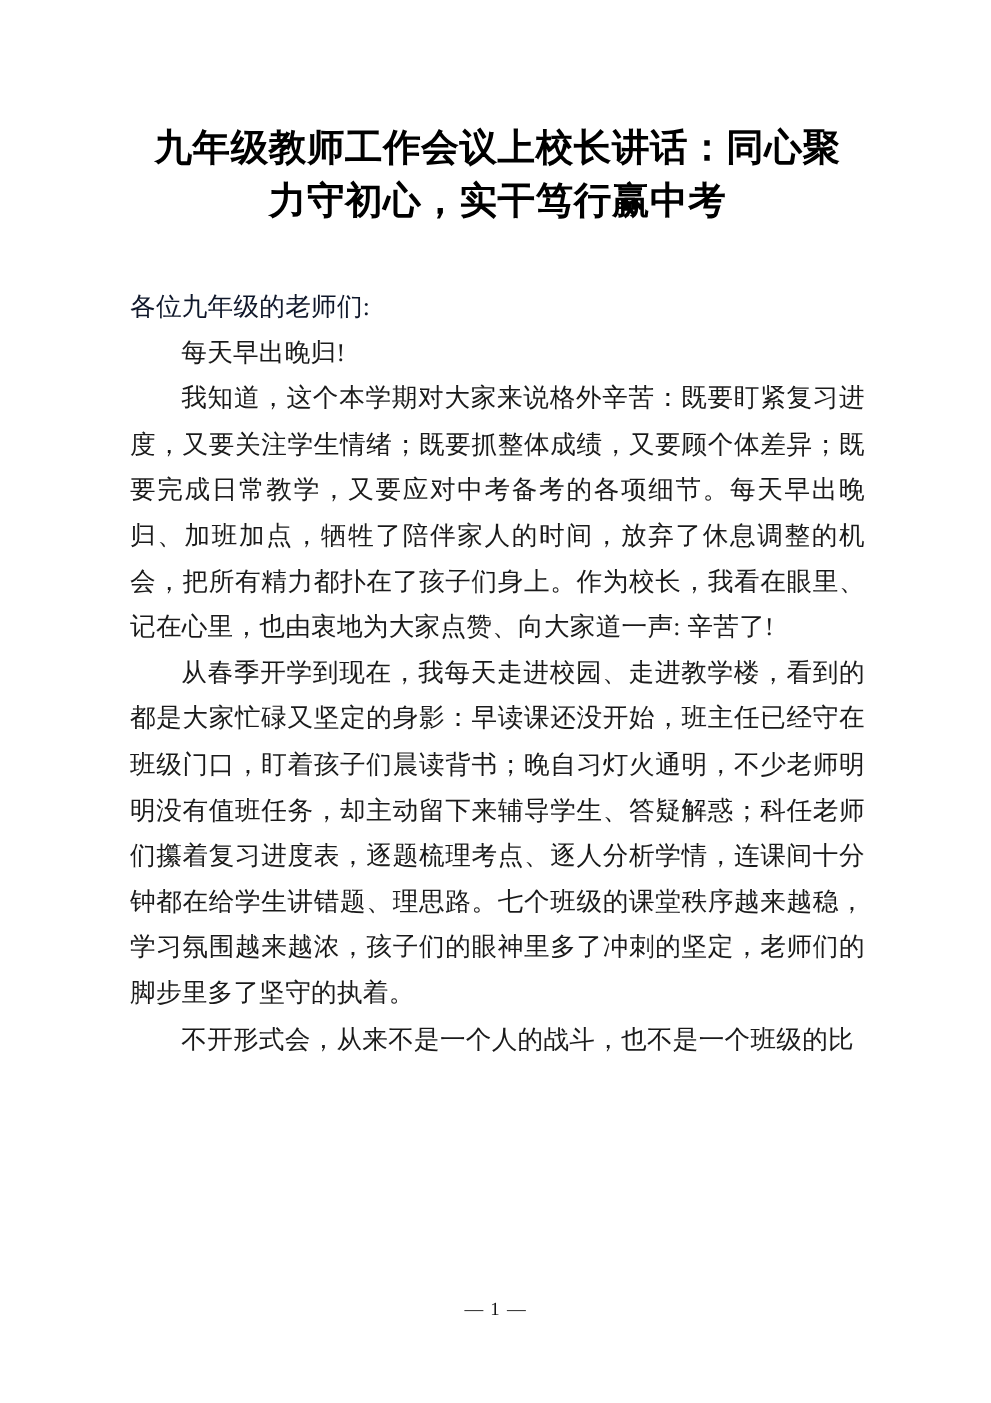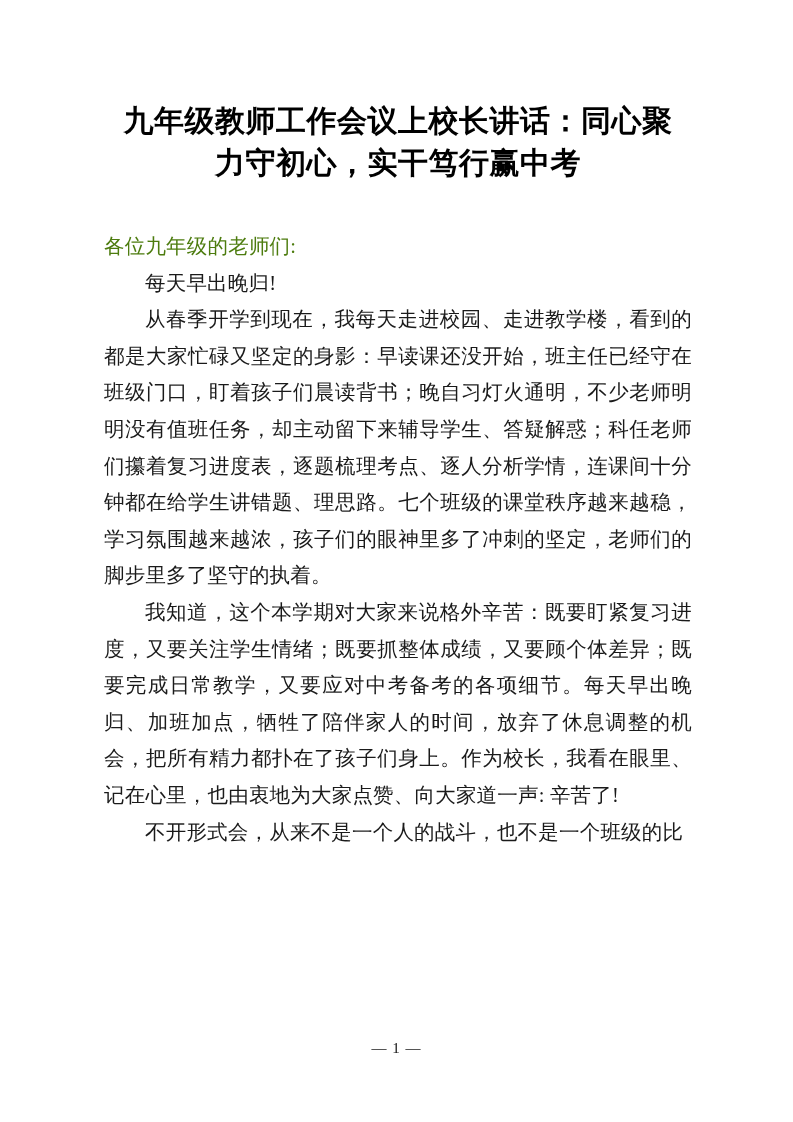--- a/index.html
+++ b/index.html
@@ -19,40 +19,40 @@
   }
 
   .doc-body {
     position: absolute;
     left: 104px;
     top: 100px;
     width: 588px;
   }
 
   .doc-title {
-    font-family: Liberation Sans, sans-serif;
+    font-family: Liberation Mono, monospace;
     font-weight: bold;
     font-size: 30px;
     line-height: 42px;
     color: #000000;
     text-align: center;
     letter-spacing: 0.5px;
     margin: 0 0 0 0;
     padding: 0 6px;
   }
 
   .title-spacer {
     height: 44px;
   }
 
   .salutation {
     font-family: "Liberation Serif", "DejaVu Serif", serif;
     font-size: 20.5px;
     line-height: 36.6px;
-    color: #4d7c0f;
+    color: #0f172a;
     text-align: justify;
     text-justify: inter-ideograph;
     margin: 0;
     text-indent: 0;
     letter-spacing: 0.2px;
   }
 
   .para {
     font-family: "Liberation Serif", "DejaVu Serif", serif;
     font-size: 20.5px;
@@ -89,23 +89,23 @@
       <span>力守初心，实干笃行赢中考</span>
     </h1>
 
     <div class="title-spacer"></div>
 
     <p class="salutation">各位九年级的老师们:</p>
 
     <p class="para">每天早出晚归!</p>
 
 
+    <p class="para">我知道，这个本学期对大家来说格外辛苦：既要盯紧复习进度，又要关注学生情绪；既要抓整体成绩，又要顾个体差异；既要完成日常教学，又要应对中考备考的各项细节。每天早出晚归、加班加点，牺牲了陪伴家人的时间，放弃了休息调整的机会，把所有精力都扑在了孩子们身上。作为校长，我看在眼里、记在心里，也由衷地为大家点赞、向大家道一声: 辛苦了!</p>
+
     <p class="para">从春季开学到现在，我每天走进校园、走进教学楼，看到的都是大家忙碌又坚定的身影：早读课还没开始，班主任已经守在班级门口，盯着孩子们晨读背书；晚自习灯火通明，不少老师明明没有值班任务，却主动留下来辅导学生、答疑解惑；科任老师们攥着复习进度表，逐题梳理考点、逐人分析学情，连课间十分钟都在给学生讲错题、理思路。七个班级的课堂秩序越来越稳，学习氛围越来越浓，孩子们的眼神里多了冲刺的坚定，老师们的脚步里多了坚守的执着。</p>
-
-    <p class="para">我知道，这个本学期对大家来说格外辛苦：既要盯紧复习进度，又要关注学生情绪；既要抓整体成绩，又要顾个体差异；既要完成日常教学，又要应对中考备考的各项细节。每天早出晚归、加班加点，牺牲了陪伴家人的时间，放弃了休息调整的机会，把所有精力都扑在了孩子们身上。作为校长，我看在眼里、记在心里，也由衷地为大家点赞、向大家道一声: 辛苦了!</p>
 
     <p class="para">不开形式会，从来不是一个人的战斗，也不是一个班级的比</p>
 
   </div>
 
   <div class="page-footer">— 1 —</div>
 
 </div>
 
 </body></html>

